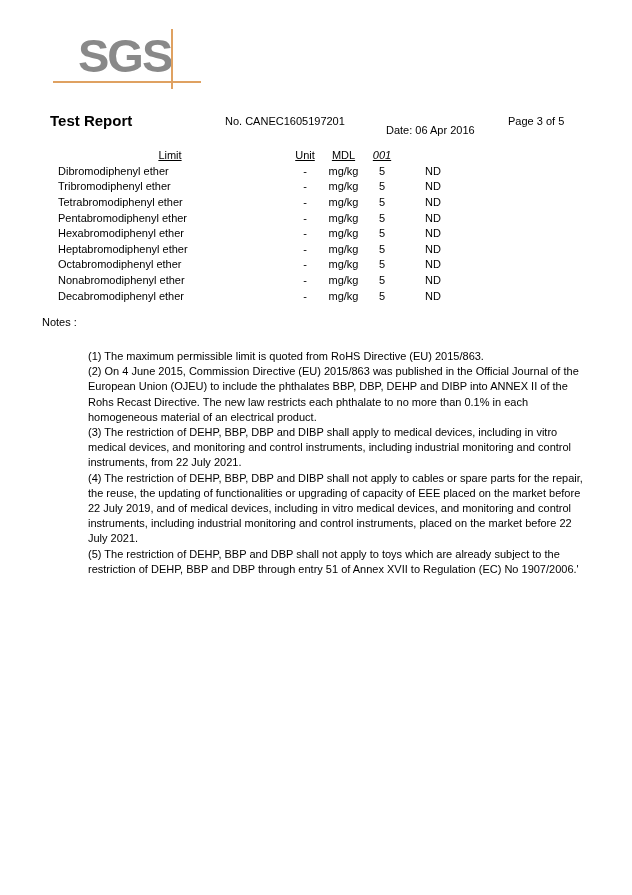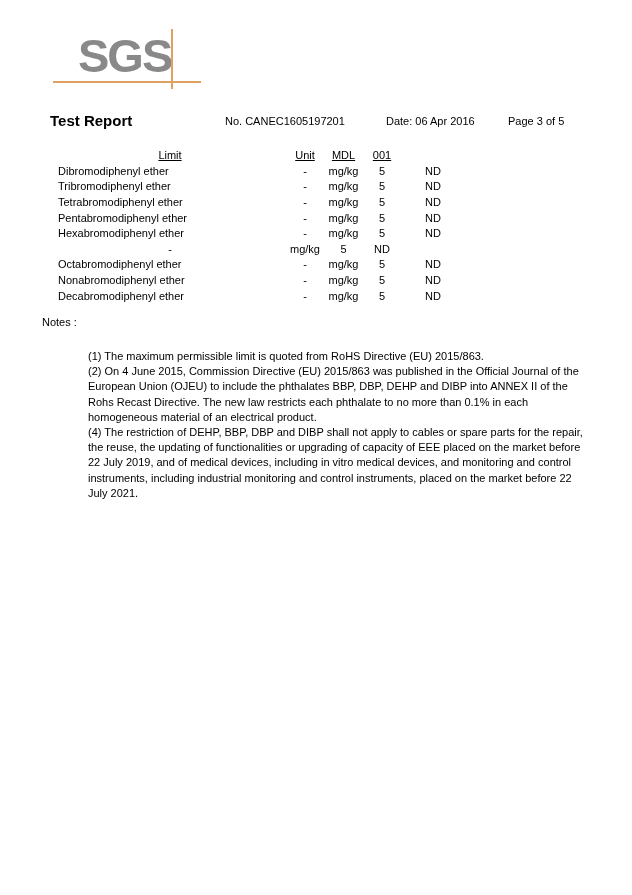--- a/index.html
+++ b/index.html
@@ -14,30 +14,30 @@
     position:absolute; left:33px; top:2px;
     font-size:47px; font-weight:bold; color:#898989; letter-spacing:-2px;
     font-family:"Liberation Sans", sans-serif;
   }
   .logo-hline { position:absolute; left:8px; top:55px; width:148px; height:2px; background:#dfa161; }
   .logo-vline { position:absolute; left:126px; top:3px; width:2px; height:60px; background:#dfa161; }
   
   .title-row { position:absolute; left:0; top:112px; width:632px; height:20px;text-align:right; }
   .report-title { position:absolute; left:50px; top:0; font-size:15px; font-weight:bold; }
   .report-no { position:absolute; left:225px; top:3px; font-size:11px; }
-  .report-date { position:absolute; left:386px; top:3px; font-size:11px; }
+  .report-date { position:absolute; left:386px; top:12px; font-size:11px; }
   .report-page { position:absolute; left:508px; top:3px; font-size:11px; }
   
   .tbl { position:absolute; left:55px; top:146px; width:420px; }
   .trow { display:grid; grid-template-columns:230px 40px 37px 40px 62px; height:15.6px; align-items:center; }
   .trow .c-item { text-align:left; padding-left:3px; font-size:11px; }
   .trow .c-mid { text-align:center; font-size:11px; }
   .thead { height:17px; }
   .thead .c-item span, .thead .c-mid span { text-decoration:underline; font-size:11px; }
-  .thead .c-sample span { }
+  .thead .c-sample span { font-style:italic; }
   
   .notes-label { position:absolute; left:42px; top:316px; font-size:11px; }
   .notes-body { position:absolute; left:88px; top:331px; width:504px;margin-top:18px; }
   .note-item { font-size:11px; line-height:15.2px; text-align:left; }
   
   .footer { position:absolute; left:0; top:780px; width:632px; height:115px; font-family:"Liberation Sans", sans-serif; }
   .company-lines {
     position:absolute; left:30px; top:72px; width:150px;
     font-size:6.3px; color:#9a9a9a; line-height:10px; transform:rotate(-2deg);
   }
@@ -114,20 +114,21 @@
       <div class="c-mid">ND</div>
     </div>
     <div class="trow">
       <div class="c-item">Hexabromodiphenyl ether</div>
       <div class="c-mid">-</div>
       <div class="c-mid">mg/kg</div>
       <div class="c-mid">5</div>
       <div class="c-mid">ND</div>
     </div>
     <div class="trow">
+      <div class="c-item">Heptabromodiphenyl ether</div>
       <div class="c-mid">-</div>
       <div class="c-mid">mg/kg</div>
       <div class="c-mid">5</div>
       <div class="c-mid">ND</div>
     </div>
     <div class="trow">
       <div class="c-item">Octabromodiphenyl ether</div>
       <div class="c-mid">-</div>
       <div class="c-mid">mg/kg</div>
       <div class="c-mid">5</div>
@@ -146,21 +147,23 @@
       <div class="c-mid">mg/kg</div>
       <div class="c-mid">5</div>
       <div class="c-mid">ND</div>
     </div>
   </div>
 
   <div class="notes-label">Notes :</div>
   <div class="notes-body">
     <div class="note-item">(1) The maximum permissible limit is quoted from RoHS Directive (EU) 2015/863.</div>
     <div class="note-item">(2) On 4 June  2015, Commission Directive (EU) 2015/863 was published in the Official Journal of the European Union (OJEU) to include the phthalates BBP, DBP, DEHP and DIBP into ANNEX II of the Rohs Recast Directive. The new law restricts each phthalate to no more than 0.1% in each homogeneous material of an electrical product.</div>
+    <div class="note-item">(3) The restriction of DEHP, BBP, DBP and DIBP shall apply to medical devices, including in vitro medical devices, and monitoring and control instruments, including industrial monitoring and control instruments, from 22 July 2021.</div>
     <div class="note-item">(4) The restriction of DEHP, BBP, DBP and DIBP shall not apply to cables or spare parts for the repair, the reuse, the updating of functionalities or upgrading of capacity of EEE placed on the market before 22 July 2019, and of medical devices, including in vitro medical devices, and monitoring and control instruments, including industrial monitoring and control instruments, placed on the market before 22 July 2021.</div>
+    <div class="note-item">(5) The restriction of DEHP, BBP and DBP shall not apply to toys which are already subject to the restriction of DEHP, BBP and DBP through entry 51 of Annex XVII to Regulation (EC) No 1907/2006.'</div>
   </div>
 
   <div class="footer">
 
     <div class="company-lines">
       <div>SGS-CSTC Standards Technical Services Co., Ltd.</div>
       <div>Guangzhou Branch Testing Chemical Laboratory.</div>
     </div>
 
     <svg class="stamp" width="114" height="108" viewBox="0 0 114 108">

